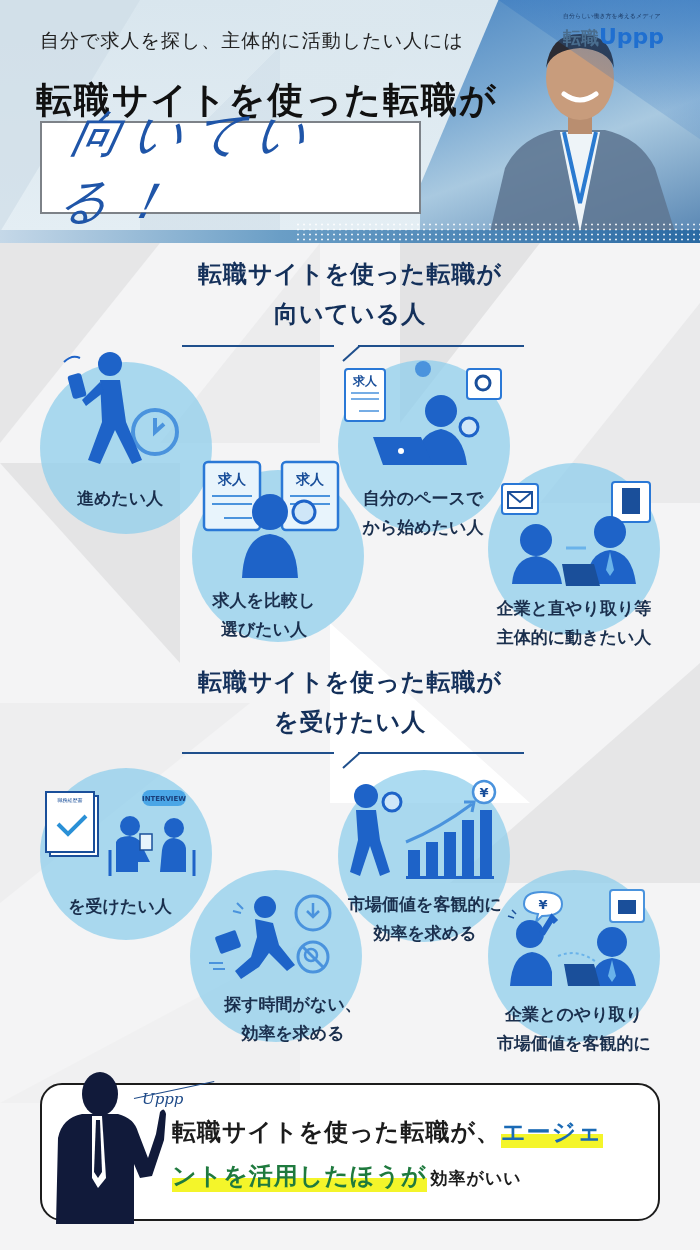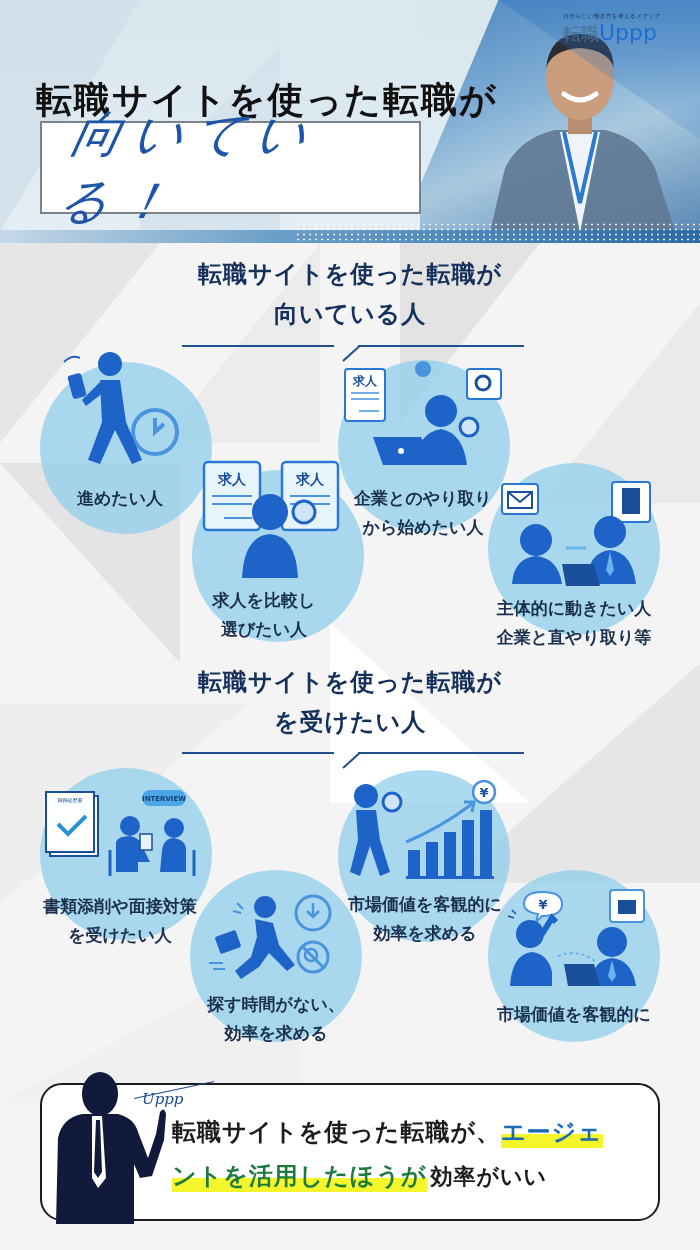--- a/index.html
+++ b/index.html
@@ -38,21 +38,21 @@
     position: absolute; left: 40px; top: 121px; width: 381px; height: 93px;
     background: #ffffff; border: 2px solid #7d8288;
     display: flex; align-items: center; padding-left: 24px;
   }
   .hero .cta-box span {
     font-family: "DejaVu Serif", serif; font-style: italic; font-size: 50px; color: #1f55a8;
     letter-spacing: 10px; transform: skewX(-12deg); display: inline-block;
   }
   .logo { position: absolute; left: 563px; top: 12px; }
   .logo .tag { font-size: 6px; color: #1c3b66; letter-spacing: 0; white-space: nowrap; }
-  .logo .name { font-size: 22px; font-weight: normal; color: #1f6fd0; letter-spacing: 0; line-height: 24px; }
+  .logo .name { font-size: 22px; font-weight: bold; color: #1f6fd0; letter-spacing: 0; line-height: 32px; }
   .logo .name .jp { color: #4a6e8f; font-size: 18px; }
   .divider-band {
     position: absolute; left: 0; top: 230px; width: 700px; height: 13px;
     background: linear-gradient(90deg, #c5d8e8 0%, #6a9ec6 40%, #2b6aa3 100%);
   }
   .dots {
     position: absolute; left: 295px; top: 222px; width: 405px; height: 20px;
     background-image: radial-gradient(circle, rgba(255,255,255,.85) 0.9px, transparent 1.2px);
     background-size: 6px 5px;
   }
@@ -109,20 +109,21 @@
     <path d="M10 204 L25 140 Q40 110 75 102 L125 102 Q160 110 175 140 L195 204 Z" fill="#5f7893" opacity=".9"></path>
     <path d="M80 104 L100 204 L120 104 Z" fill="#eef4f8"></path>
     <path d="M84 104 L100 175 L116 104" stroke="#2a7ad0" stroke-width="4" fill="none"></path>
     <rect x="88" y="70" width="24" height="36" fill="#b98e70"></rect>
     <ellipse cx="100" cy="50" rx="34" ry="42" fill="#c89c7c"></ellipse>
     <path d="M66 40 Q70 6 100 6 Q132 6 134 40 Q128 22 100 20 Q72 22 66 40 Z" fill="#2b2b33"></path>
     <path d="M84 66 Q100 78 116 66" stroke="#fff" stroke-width="5" fill="none" stroke-linecap="round"></path>
   </svg>
   <div class="photo-overlay"></div>
 
+  <div class="subtitle">自分で求人を探し、主体的に活動したい人には</div>
   <div class="title">転職サイトを使った転職が</div>
   <div class="cta-box">
     <span>向いている！</span>
   </div>
 
   <div class="logo">
     <div class="tag">自分らしい働き方を考えるメディア</div>
     <div class="name">
       <span class="jp">転職</span><span>Uppp</span>
     </div>
@@ -187,41 +188,41 @@
   <circle cx="80" cy="14" r="8" fill="#4a93dd"></circle>
   <rect x="124" y="14" width="34" height="30" rx="3" fill="#ffffff" stroke="#2a78d6" stroke-width="2"></rect>
   <circle cx="140" cy="28" r="7" fill="none" stroke="#1a4f9a" stroke-width="3"></circle>
   <circle cx="98" cy="56" r="16" fill="#1e63c8"></circle>
   <path d="M72 110 Q74 78 98 74 Q120 78 124 110 Z" fill="#1e63c8"></path>
   <circle cx="126" cy="72" r="9" fill="#cfe6f8" stroke="#1e63c8" stroke-width="3"></circle>
   <path d="M30 82 L78 82 L90 110 L40 110 Z" fill="#1e63c8"></path>
   <circle cx="58" cy="96" r="3" fill="#fff"></circle>
 </svg>
 <div class="label" style="left:348px;top:484px;width:150px;">
-  <div>企業とのやり取り</div>
+  <div>自分のペースで</div>
     <div>から始めたい人</div>
 </div>
 
 <div class="circle" style="left:488px;top:463px;"></div>
 <svg class="icon" style="left:500px;top:480px;" width="160" height="110" viewBox="0 0 160 110">
   <rect x="2" y="4" width="36" height="30" rx="3" fill="#ffffff" stroke="#2a78d6" stroke-width="2"></rect>
   <path d="M8 12 L20 22 L32 12 M8 12 H32 V28 H8 Z" stroke="#1a4f9a" stroke-width="2" fill="none"></path>
   <rect x="112" y="2" width="38" height="40" rx="3" fill="#ffffff" stroke="#2a78d6" stroke-width="2"></rect>
   <rect x="122" y="8" width="18" height="26" fill="#1a4f9a"></rect>
   <circle cx="36" cy="60" r="16" fill="#1e63c8"></circle>
   <path d="M12 104 Q14 78 36 76 Q58 78 62 104 Z" fill="#1e63c8"></path>
   <path d="M66 68 L86 68" stroke="#6ab3ea" stroke-width="3"></path>
   <circle cx="110" cy="52" r="16" fill="#1e63c8"></circle>
   <path d="M86 104 Q88 72 110 70 Q132 72 136 104 Z" fill="#1e63c8"></path>
   <path d="M110 72 L106 90 L110 96 L114 90 Z" fill="#6ab3ea"></path>
   <path d="M62 84 L94 84 L100 106 L66 106 Z" fill="#1a4f9a"></path>
 </svg>
 <div class="label" style="left:474px;top:594px;width:200px;">
-  <div>主体的に動きたい人</div>
-    <div>企業と直やり取り等</div>
+  <div>企業と直やり取り等</div>
+    <div>主体的に動きたい人</div>
 </div>
 
 <div class="section-title" style="top:662px;">転職サイトを使った転職が</div>
 <div class="section-title" style="top:702px;">を受けたい人</div>
 <div class="bubble-line" style="left:182px;top:752px;width:152px;"></div>
 <div class="bubble-line" style="left:358px;top:752px;width:166px;"></div>
 <div class="bubble-notch" style="left:343px;top:767px;transform:rotate(-42deg);"></div>
 
 <div class="circle" style="left:40px;top:768px;"></div>
 <svg class="icon" style="left:46px;top:790px;" width="160" height="90" viewBox="0 0 160 90">
@@ -232,38 +233,37 @@
   <rect x="96" y="0" width="44" height="16" rx="8" fill="#4aa6e6"></rect>
   <text x="118" y="11" text-anchor="middle" font-size="7" font-weight="bold" fill="#1a3f7a" font-family="DejaVu Sans, sans-serif">INTERVIEW</text>
   <circle cx="84" cy="36" r="10" fill="#1e63c8"></circle>
   <path d="M70 82 L70 52 Q72 46 84 46 Q96 48 98 60 L104 72 L92 72 L92 82 Z" fill="#1e63c8"></path>
   <rect x="94" y="44" width="12" height="16" fill="#e8f4fc" stroke="#1a4f9a" stroke-width="1.5"></rect>
   <circle cx="128" cy="38" r="10" fill="#1e63c8"></circle>
   <path d="M114 82 L116 60 Q118 48 128 48 Q140 50 140 60 L140 82 Z" fill="#1e63c8"></path>
   <path d="M64 60 V86 M148 60 V86" stroke="#1e63c8" stroke-width="3"></path>
 </svg>
 <div class="label" style="left:20px;top:892px;width:200px;">
-  <div>書類添削や面接対策</div>
     <div>を受けたい人</div>
 </div>
 
 <div class="circle" style="left:190px;top:870px;"></div>
 <svg class="icon" style="left:207px;top:893px;" width="130" height="90" viewBox="0 0 130 90">
   <circle cx="58" cy="14" r="11" fill="#1e63c8"></circle>
   <path d="M48 26 L66 30 L72 52 L88 72 L80 78 L62 60 L52 74 L34 86 L28 78 L44 64 L50 44 Z" fill="#1e63c8"></path>
   <rect x="10" y="40" width="22" height="18" rx="2" fill="#1e63c8" transform="rotate(-20 21 49)"></rect>
   <path d="M2 70 H16 M6 76 H18" stroke="#4a93dd" stroke-width="2"></path>
   <path d="M30 10 L36 16 M26 18 L34 20" stroke="#4a93dd" stroke-width="2"></path>
   <circle cx="106" cy="20" r="17" fill="none" stroke="#4a93dd" stroke-width="3"></circle>
   <path d="M106 10 V22 M100 18 L106 24 L112 18" stroke="#4a93dd" stroke-width="2.5" fill="none"></path>
   <circle cx="106" cy="64" r="15" fill="none" stroke="#4a93dd" stroke-width="3"></circle>
   <path d="M95 53 L117 75" stroke="#4a93dd" stroke-width="3"></path>
   <circle cx="104" cy="62" r="6" fill="none" stroke="#4a93dd" stroke-width="2.5"></circle>
 </svg>
-<div class="label" style="left:190px;top:990px;width:172px;">
+<div class="label" style="left:207px;top:990px;width:172px;">
   <div>探す時間がない、</div>
     <div>効率を求める</div>
 </div>
 
 <div class="circle" style="left:338px;top:770px;"></div>
 <svg class="icon" style="left:350px;top:780px;" width="150" height="100" viewBox="0 0 150 100">
   <circle cx="134" cy="12" r="11" fill="#ffffff" stroke="#4a93dd" stroke-width="2.5"></circle>
   <text x="134" y="17" text-anchor="middle" font-size="13" font-weight="bold" fill="#1a4f9a" font-family="DejaVu Sans, sans-serif">¥</text>
   <path d="M56 62 Q90 48 122 24" stroke="#4a93dd" stroke-width="3" fill="none"></path>
   <path d="M114 22 L124 22 L122 32" stroke="#4a93dd" stroke-width="3" fill="none"></path>
@@ -292,31 +292,32 @@
   <circle cx="22" cy="46" r="14" fill="#1e63c8"></circle>
   <path d="M2 98 Q4 66 24 64 Q40 66 44 84 L44 98 Z" fill="#1e63c8"></path>
   <path d="M34 46 L44 30 L48 34" stroke="#1e63c8" stroke-width="6" fill="none"></path>
   <path d="M50 68 Q70 60 88 74" stroke="#6ab3ea" stroke-width="2" stroke-dasharray="3 3" fill="none"></path>
   <circle cx="104" cy="54" r="15" fill="#1e63c8"></circle>
   <path d="M82 98 Q84 72 104 70 Q124 72 128 98 Z" fill="#1e63c8"></path>
   <path d="M104 72 L100 88 L104 94 L108 88 Z" fill="#6ab3ea"></path>
   <path d="M56 76 L86 76 L92 98 L60 98 Z" fill="#1a4f9a"></path>
 </svg>
 <div class="label" style="left:474px;top:1000px;width:200px;">
+  <div>企業とのやり取り</div>
     <div>市場価値を客観的に</div>
 </div>
 
 <div class="point-box"></div>
 <svg class="silhouette" viewBox="0 0 115 156">
   <ellipse cx="48" cy="26" rx="18" ry="22" fill="#111a3a"></ellipse>
   <path d="M4 156 L6 70 Q10 50 30 46 L66 46 Q82 50 86 64 L96 90 L104 66 L108 44 Q112 38 114 46 L112 72 L100 108 L88 110 L82 96 L82 156 Z" fill="#111a3a"></path>
   <path d="M40 48 L50 48 L54 110 L46 120 L40 110 Z" fill="#ffffff"></path>
   <path d="M44 52 L48 52 L50 104 L46 110 L42 104 Z" fill="#111a3a"></path>
 </svg>
 <div class="point-label">Uppp</div>
 <div class="point-underline"></div>
 
 <div class="point-text" style="top:1116px;">
   <span>転職サイトを使った転職が、</span><span class="hl">エージェ</span>
 </div>
 <div class="point-text" style="top:1160px;">
-  <span class="hl green">ントを活用したほうが</span><span style="font-size:22px;margin-left:4px;">効率がいい</span>
+  <span class="hl green">ントを活用したほうが</span><span style="font-size:17px;margin-left:4px;">効率がいい</span>
 </div>
 
 </body></html>

